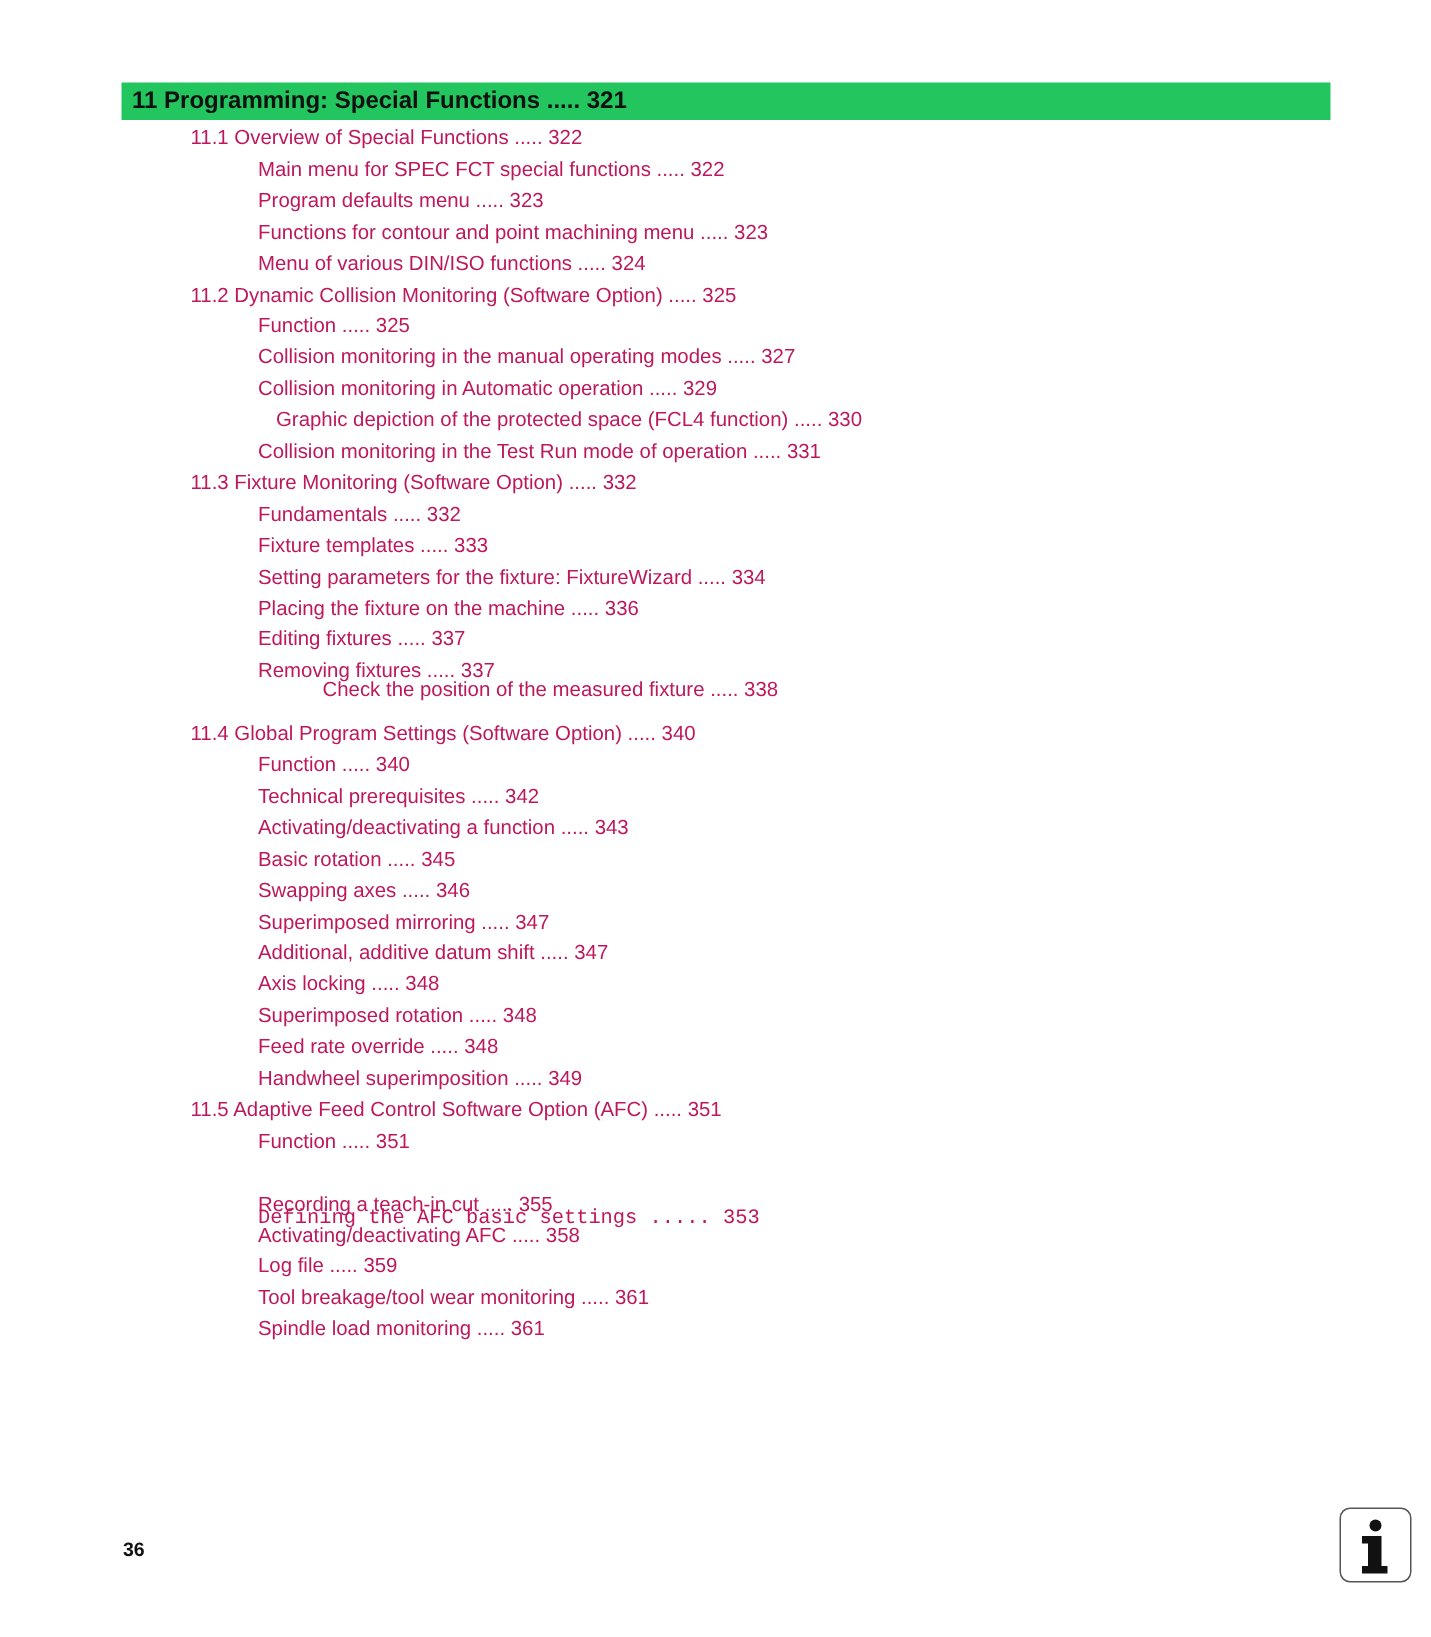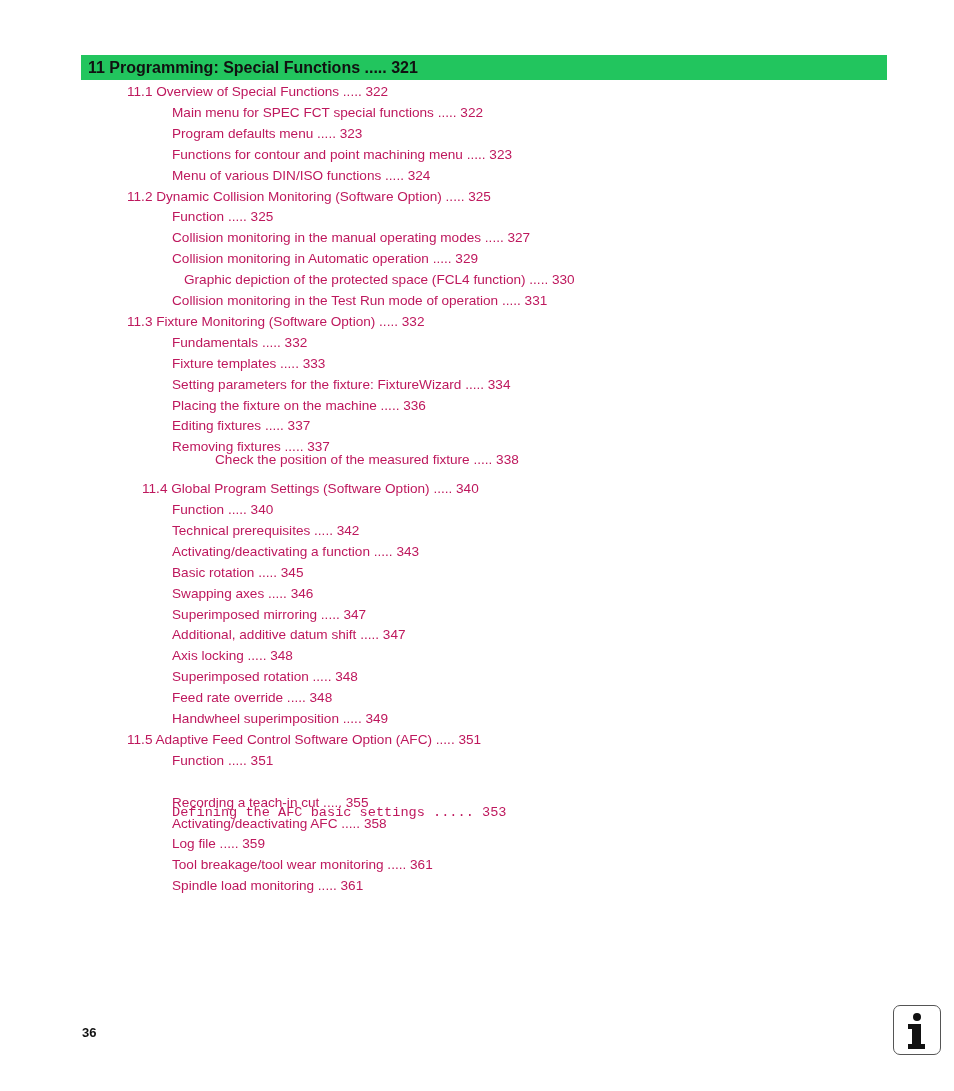--- a/index.html
+++ b/index.html
@@ -46,21 +46,21 @@
     <div class="row l2" style="top: 188.1px; margin-left: 12px;">Graphic depiction of the protected space (FCL4 function) ..... 330</div>
     <div class="row l2" style="top: 209px;">Collision monitoring in the Test Run mode of operation ..... 331</div>
     <div class="row l1" style="top: 229.9px;">11.3 Fixture Monitoring (Software Option) ..... 332</div>
     <div class="row l2" style="top: 250.8px;">Fundamentals ..... 332</div>
     <div class="row l2" style="top: 271.7px;">Fixture templates ..... 333</div>
     <div class="row l2" style="top: 292.6px;">Setting parameters for the fixture: FixtureWizard ..... 334</div>
     <div class="row l2" style="top: 313.5px;">Placing the fixture on the machine ..... 336</div>
     <div class="row l2" style="top: 334.4px;">Editing fixtures ..... 337</div>
     <div class="row l2" style="top: 355.3px;">Removing fixtures ..... 337</div>
     <div class="row l2" style="top: 368px; margin-left: 43px;">Check the position of the measured fixture ..... 338</div>
-    <div class="row l1" style="top: 397.1px; margin-left: 15px;">11.4 Global Program Settings (Software Option) ..... 340</div>
+    <div class="row l1" style="top: 397.1px;">11.4 Global Program Settings (Software Option) ..... 340</div>
     <div class="row l2" style="top: 418px;">Function ..... 340</div>
     <div class="row l2" style="top: 438.9px;">Technical prerequisites ..... 342</div>
     <div class="row l2" style="top: 459.8px;">Activating/deactivating a function ..... 343</div>
     <div class="row l2" style="top: 480.7px;">Basic rotation ..... 345</div>
     <div class="row l2" style="top: 501.6px;">Swapping axes ..... 346</div>
     <div class="row l2" style="top: 522.5px;">Superimposed mirroring ..... 347</div>
     <div class="row l2" style="top: 543.4px;">Additional, additive datum shift ..... 347</div>
     <div class="row l2" style="top: 564.3px;">Axis locking ..... 348</div>
     <div class="row l2" style="top: 585.2px;">Superimposed rotation ..... 348</div>
     <div class="row l2" style="top: 606.1px;">Feed rate override ..... 348</div>

